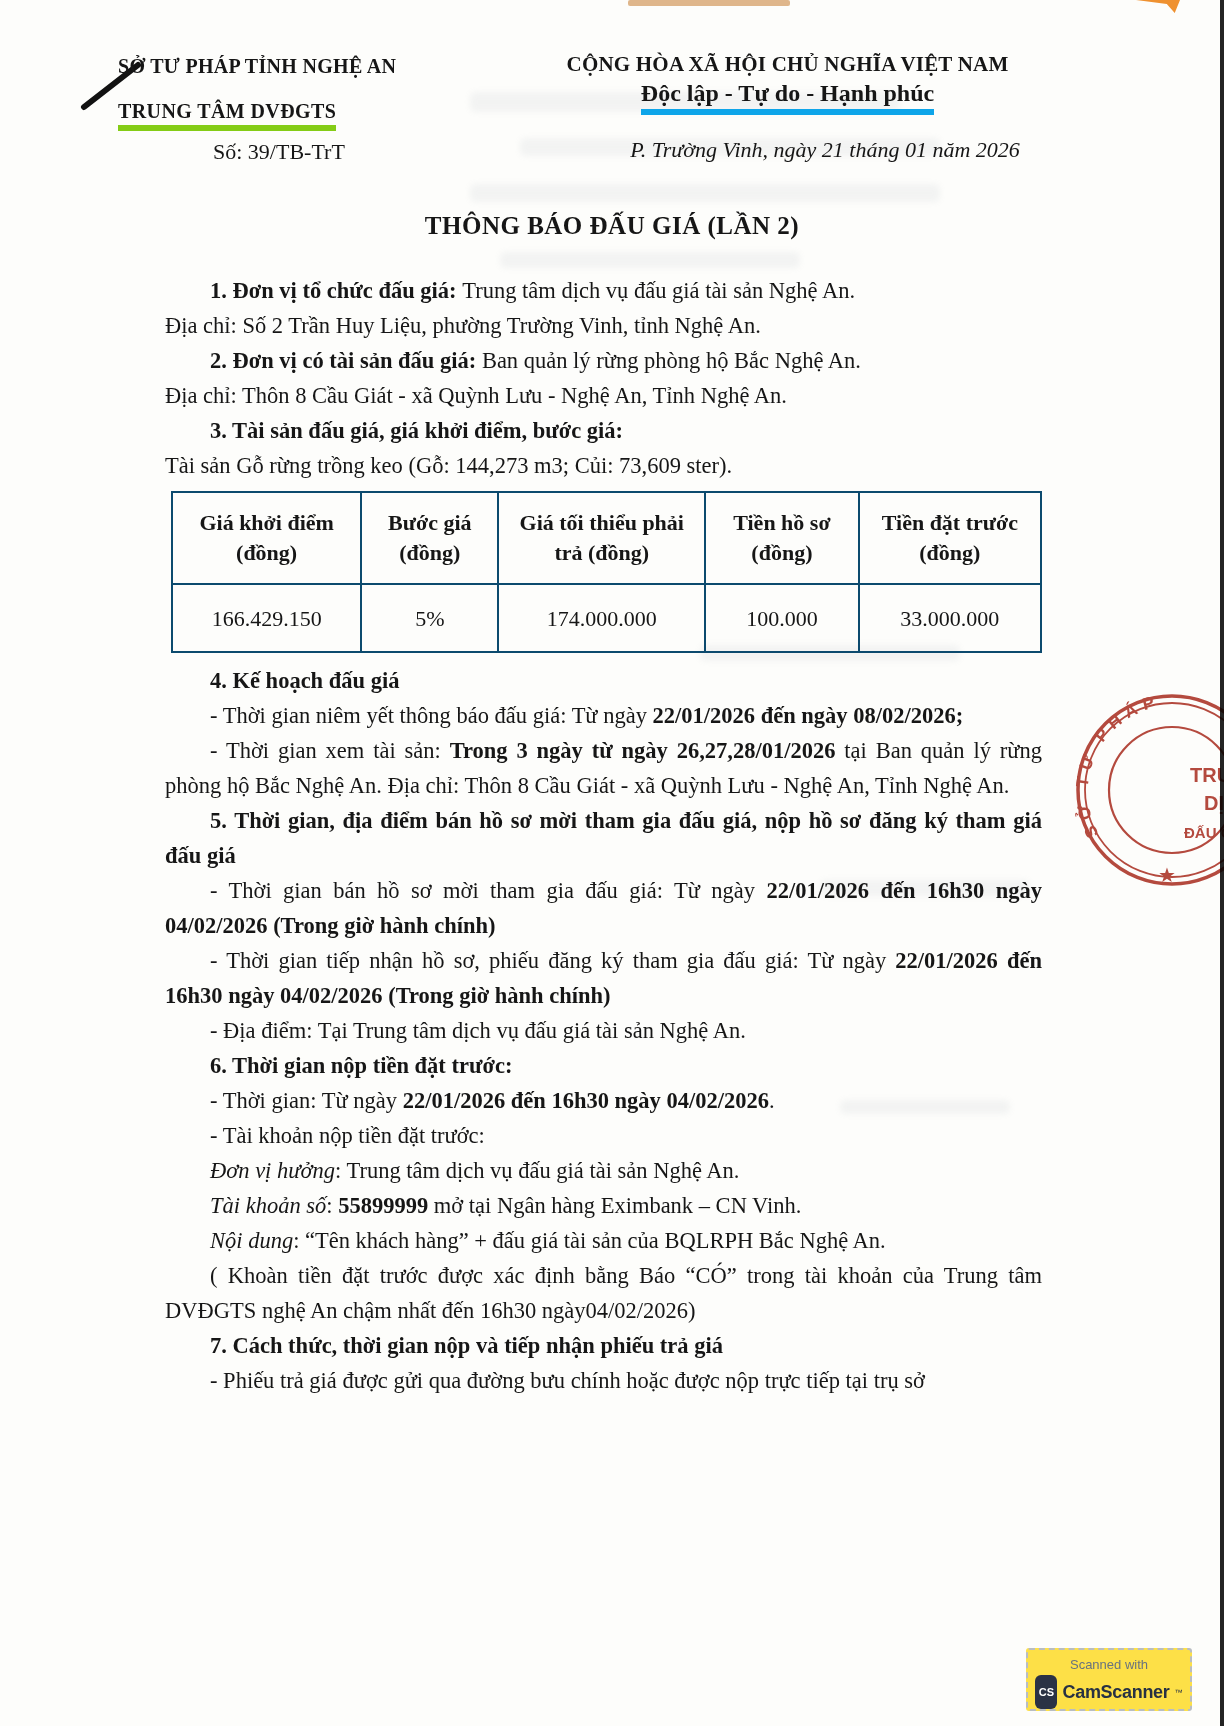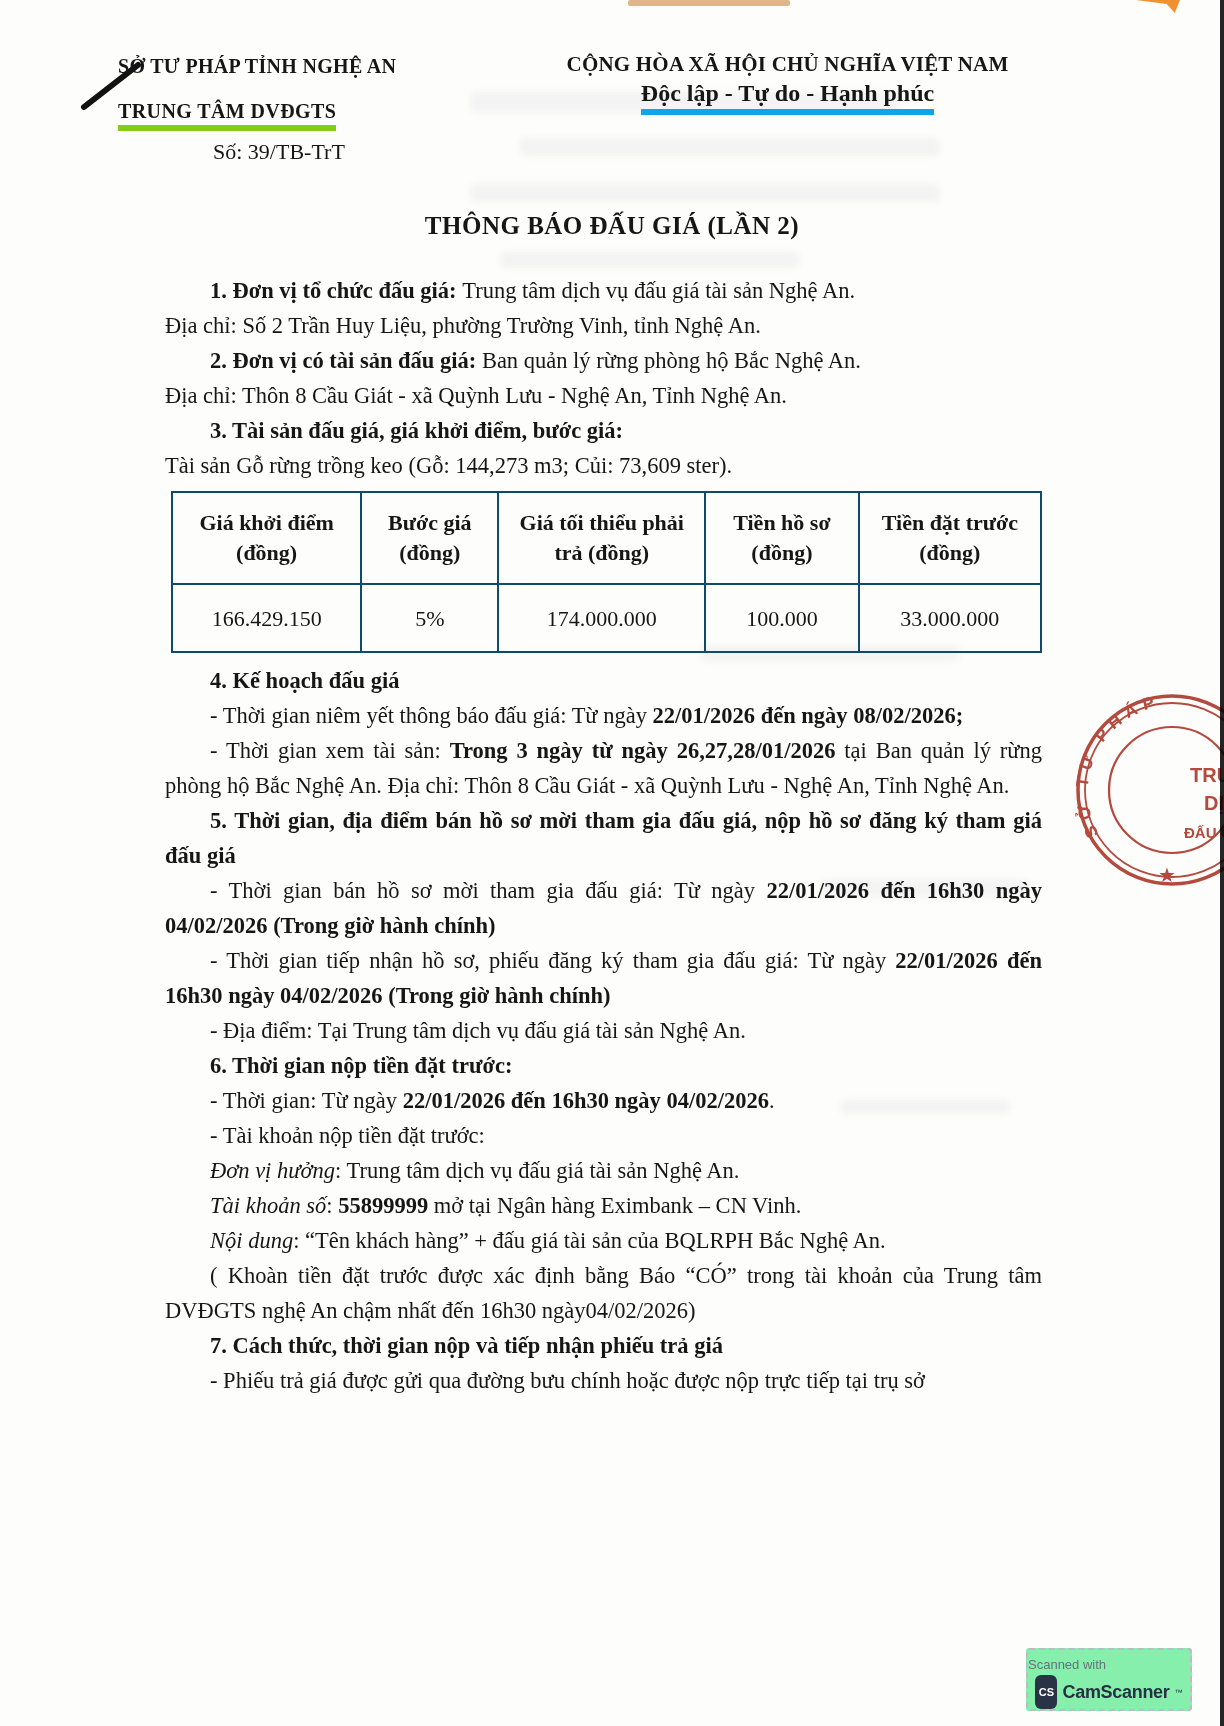--- a/index.html
+++ b/index.html
@@ -39,21 +39,21 @@
   
   table.price{border-collapse:collapse;margin:8px 0 10px 6px;table-layout:fixed;}
   table.price th,table.price td{border:2px solid #0c4a6e;text-align:center;vertical-align:middle;padding:4px 6px;}
   table.price th{font-weight:bold;font-size:22px;line-height:30px;height:82px;}
   table.price td{font-size:22px;height:58px;}
 
   
   .stamp{position:absolute;left:1072px;top:692px;mix-blend-mode:multiply;opacity:.92;}
 
   
-  .badge{position:absolute;left:1026px;top:1648px;width:166px;height:63px;background:#86efac;border:2px dashed #b9bdc2;border-radius:3px;box-sizing:border-box;font-family:"Liberation Sans","DejaVu Sans",sans-serif;}
+  .badge{position:absolute;left:1026px;top:1648px;width:166px;height:63px;background:#fde047;border:2px dashed #b9bdc2;border-radius:3px;box-sizing:border-box;text-align:center;font-family:"Liberation Sans","DejaVu Sans",sans-serif;}
   .badge-line1{color:#68727e;font-size:13px;margin-top:7px;}
   .badge-line2{display:flex;align-items:center;justify-content:center;gap:5px;margin-top:3px;}
   .badge-logo{display:inline-flex;align-items:center;justify-content:center;width:22px;height:34px;background:#2a3245;border-radius:6px;color:#fff;font-weight:bold;font-size:11px;}
   .badge-name{color:#273143;font-weight:bold;font-size:18px;letter-spacing:-.3px;}
   .badge-tm{color:#273143;font-size:8px;vertical-align:top;}
 </style>
 </head>
 <body>
 
 <div class="page">
@@ -76,20 +76,21 @@
 
   <div class="org-block">
     <div class="org-line1">SỞ TƯ PHÁP TỈNH NGHỆ AN</div><br>
     <span class="org-line2">TRUNG TÂM DVĐGTS</span>
   </div>
   <div class="national-block">
     <div class="nat-line1">CỘNG HÒA XÃ HỘI CHỦ NGHĨA VIỆT NAM</div>
     <span class="nat-line2">Độc lập - Tự do - Hạnh phúc</span>
   </div>
   <div class="doc-number">Số: 39/TB-TrT</div>
+  <div class="place-date">P. Trường Vinh, ngày 21 tháng 01 năm 2026</div>
 
   <div class="doc-title">THÔNG BÁO ĐẤU GIÁ (LẦN 2)</div>
 
   <div class="body-flow">
     <div id="body-top">
         <p class="para indent"><span class="b">1. Đơn vị tổ chức đấu giá: </span><span>Trung tâm dịch vụ đấu giá tài sản Nghệ An.</span></p>
         <p class="para"><span>Địa chỉ: Số 2 Trần Huy Liệu, phường Trường Vinh, tỉnh Nghệ An.</span></p>
         <p class="para indent"><span class="b">2. Đơn vị có tài sản đấu giá: </span><span>Ban quản lý rừng phòng hộ Bắc Nghệ An.</span></p>
         <p class="para"><span>Địa chỉ: Thôn 8 Cầu Giát - xã Quỳnh Lưu - Nghệ An, Tỉnh Nghệ An.</span></p>
         <p class="para indent"><span class="b">3. Tài sản đấu giá, giá khởi điểm, bước giá:</span></p>

